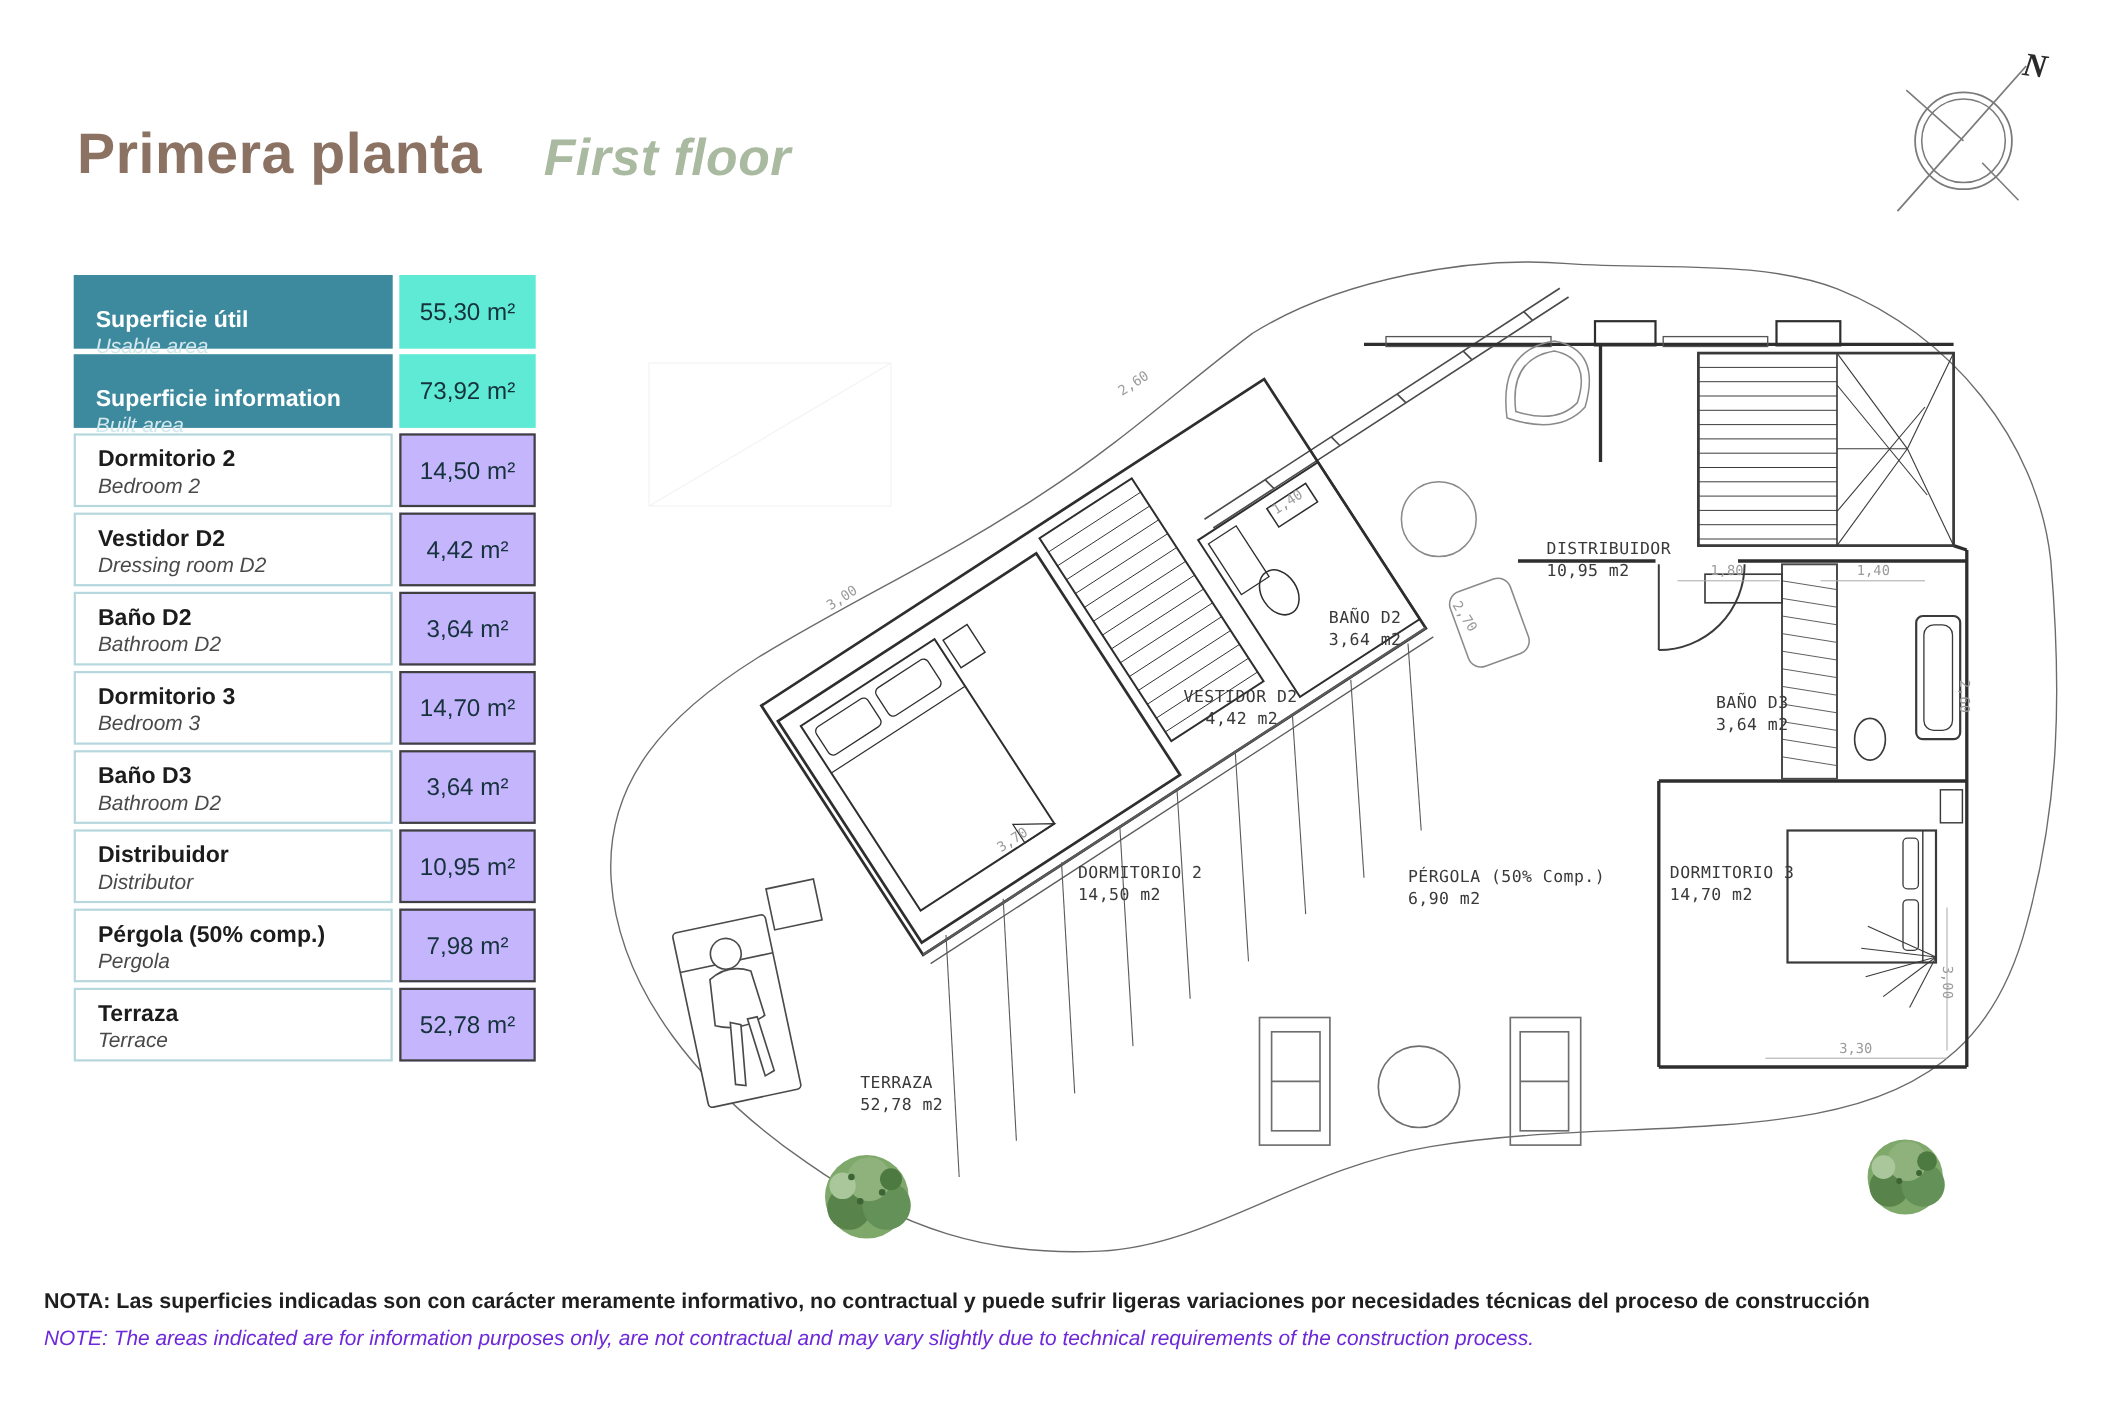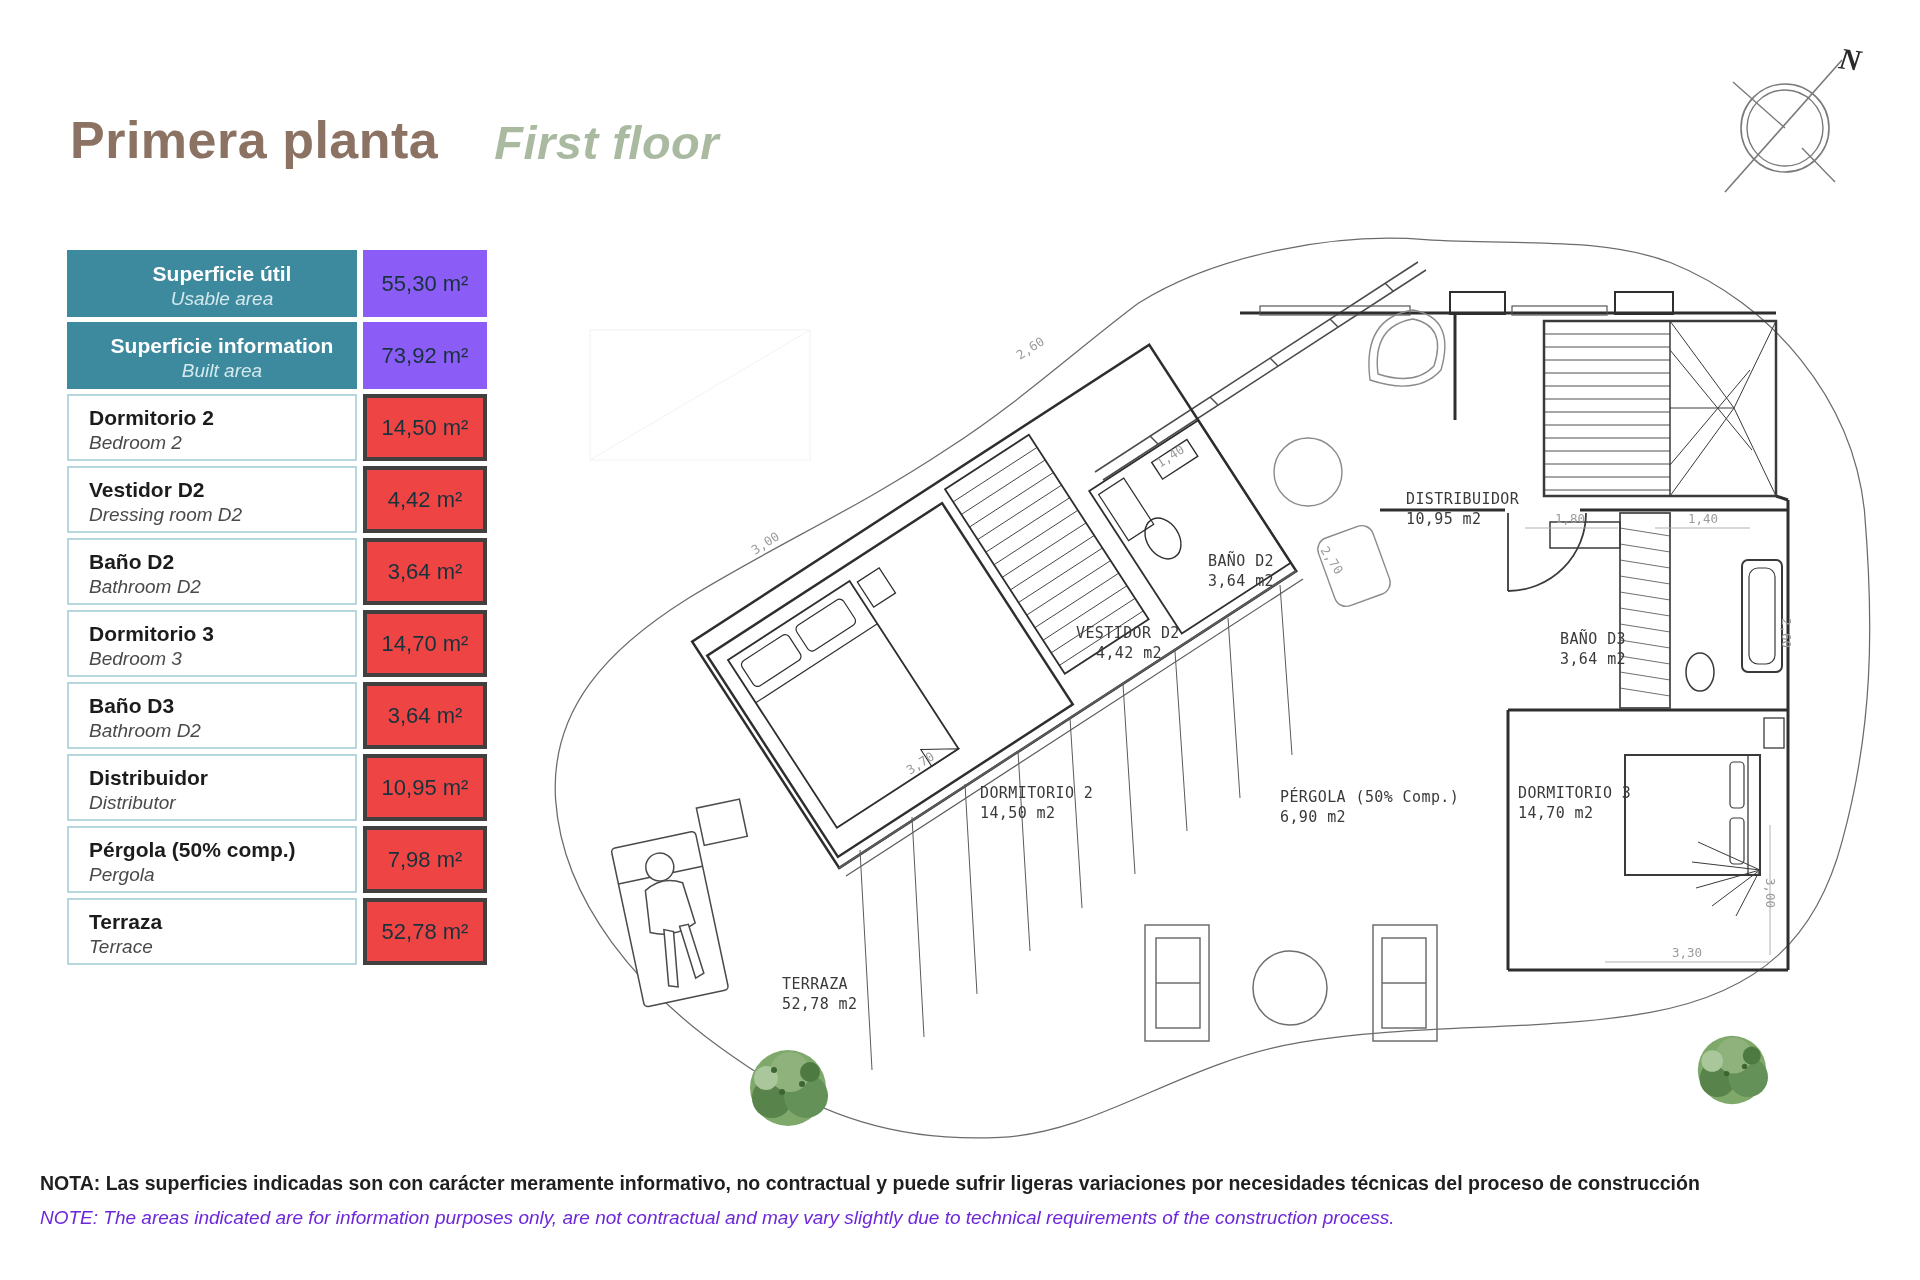--- a/index.html
+++ b/index.html
@@ -10,29 +10,29 @@
   
   .title-wrap { position:absolute; left:70px; top:110px; display:flex; align-items:flex-end; gap:36px; }
   .title-es { font-size:52px; font-weight:600; color:#8b7263; letter-spacing:.5px; }
   .title-en { font-size:47px; font-weight:700; font-style:italic; color:#a9baa1; letter-spacing:.5px;margin-left:20px; }
 
   
   .area-table { position:absolute; left:67px; top:250px; display:flex; flex-direction:column; gap:5px; }
   .t-row { display:flex; gap:6px; }
   .t-label { width:290px; height:67px; padding:9px 0 0 20px; background:#fff;
              border:2px solid #b5d7dd; }
-  .t-value { width:124px; height:67px; background:#ef4444; border:4px solid #404040;
+  .t-value { width:124px; height:67px; background:#c4b5fd; border:2px solid #404040;
              display:flex; align-items:center; justify-content:center;
              font-size:22px; color:#16323c; }
   .t-name { font-size:21px; font-weight:700; color:#1c1c1c; line-height:1.25; }
   .t-sub  { font-size:19px; font-style:italic; color:#4a4a4a; line-height:1.25; }
-  .t-row.hdr .t-label { background:#3d8a9e; border:none; padding-top:11px;text-align:center; }
+  .t-row.hdr .t-label { background:#3d8a9e; border:none; padding-top:28px; }
   .t-row.hdr .t-name  { color:#ffffff; }
   .t-row.hdr .t-sub   { color:#d4e9ee; }
-  .t-row.hdr .t-value { background:#8b5cf6; border:none; }
+  .t-row.hdr .t-value { background:#5eead4; border:none; }
 
   
   .plan-svg    { position:absolute; left:520px; top:210px; }
   .compass-svg { position:absolute; left:1690px; top:20px; }
   text.room  { font-family:"DejaVu Sans Mono", monospace; font-size:15px; fill:#3a3a3a; letter-spacing:.4px; }
   text.dim   { font-family:"DejaVu Sans Mono", monospace; font-size:12.5px; fill:#9b9b9b; }
   text.north { font-family:"Liberation Serif", serif; font-size:30px; font-style:italic; font-weight:700; fill:#2a2a2a; }
 
   
   .note { position:absolute; left:40px; top:1172px; width:1860px; }

